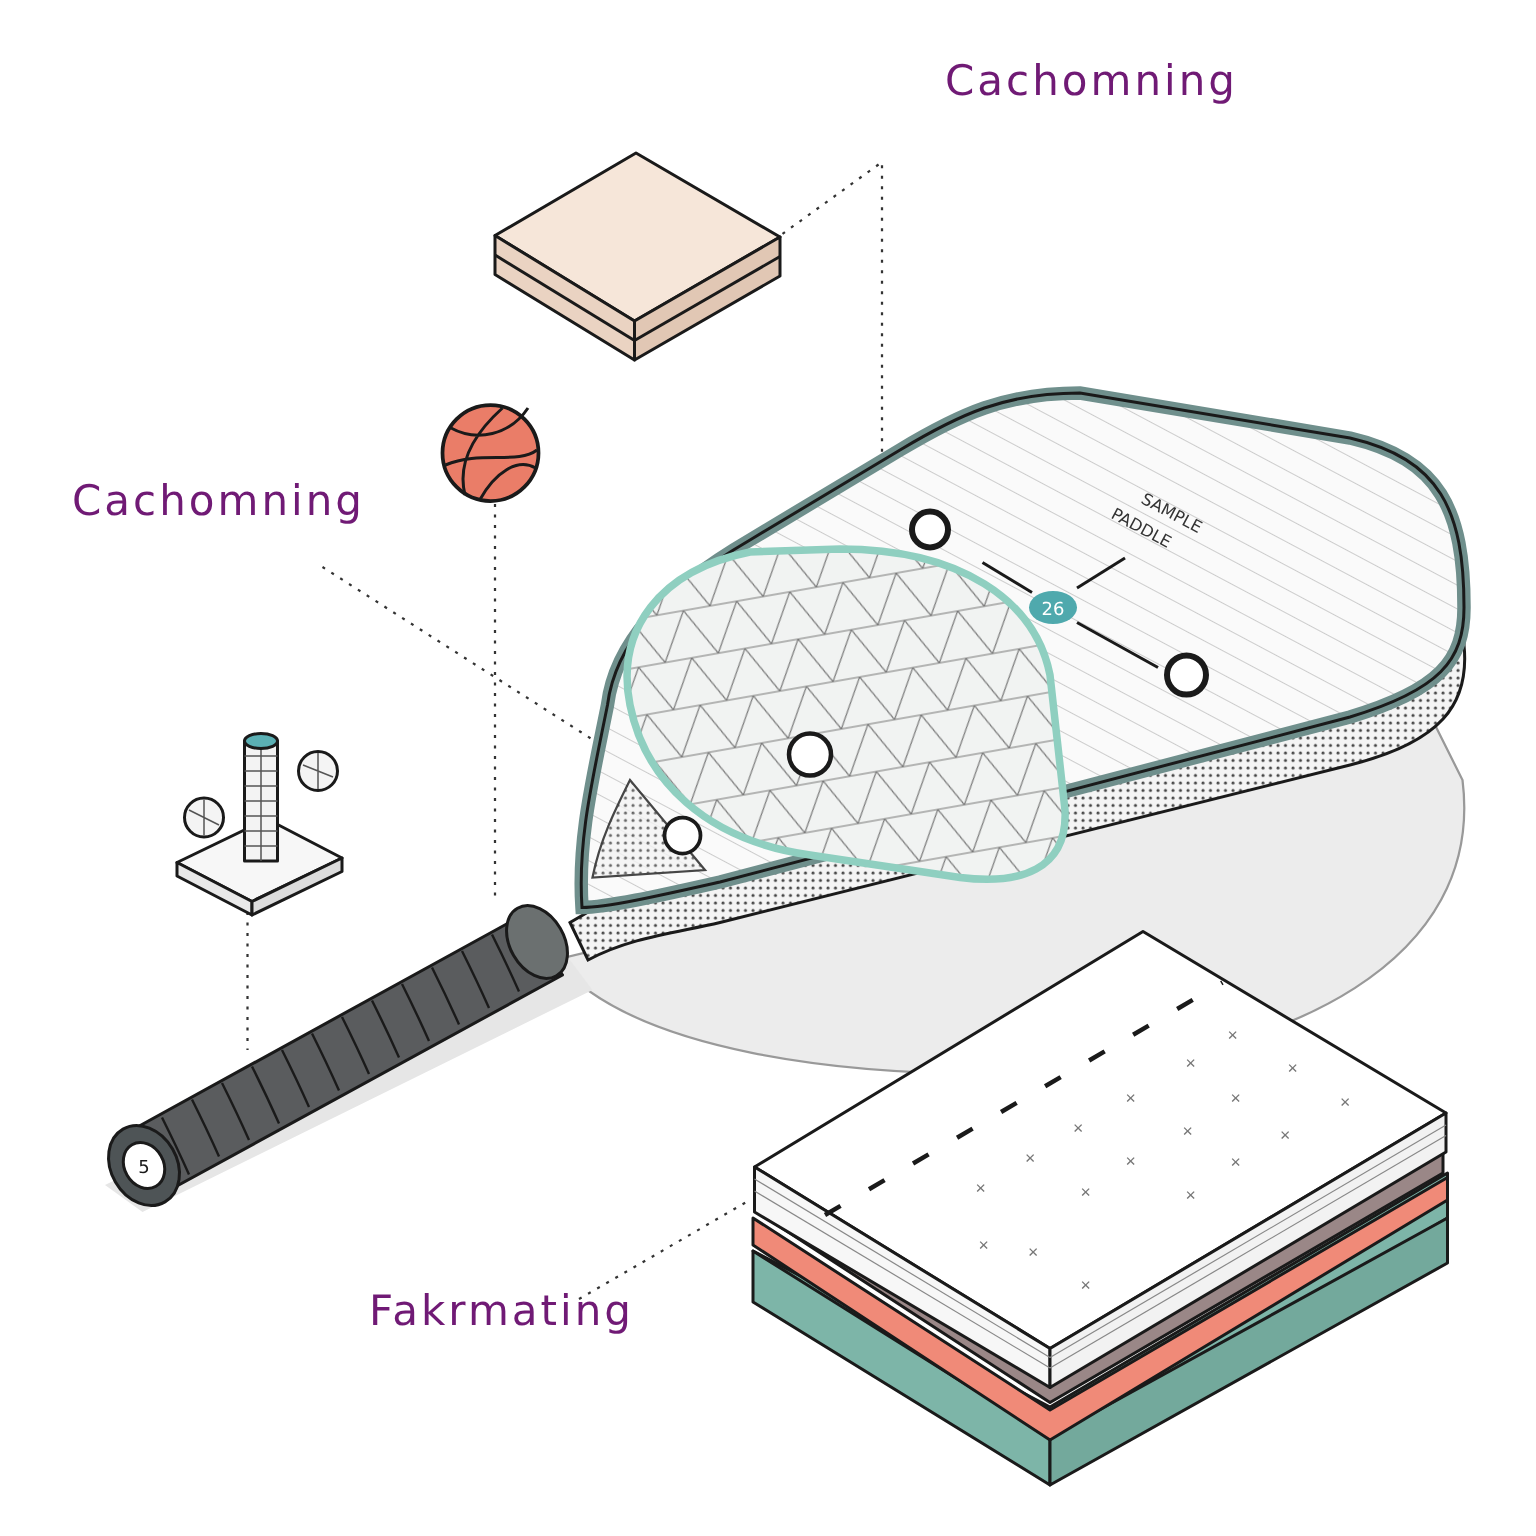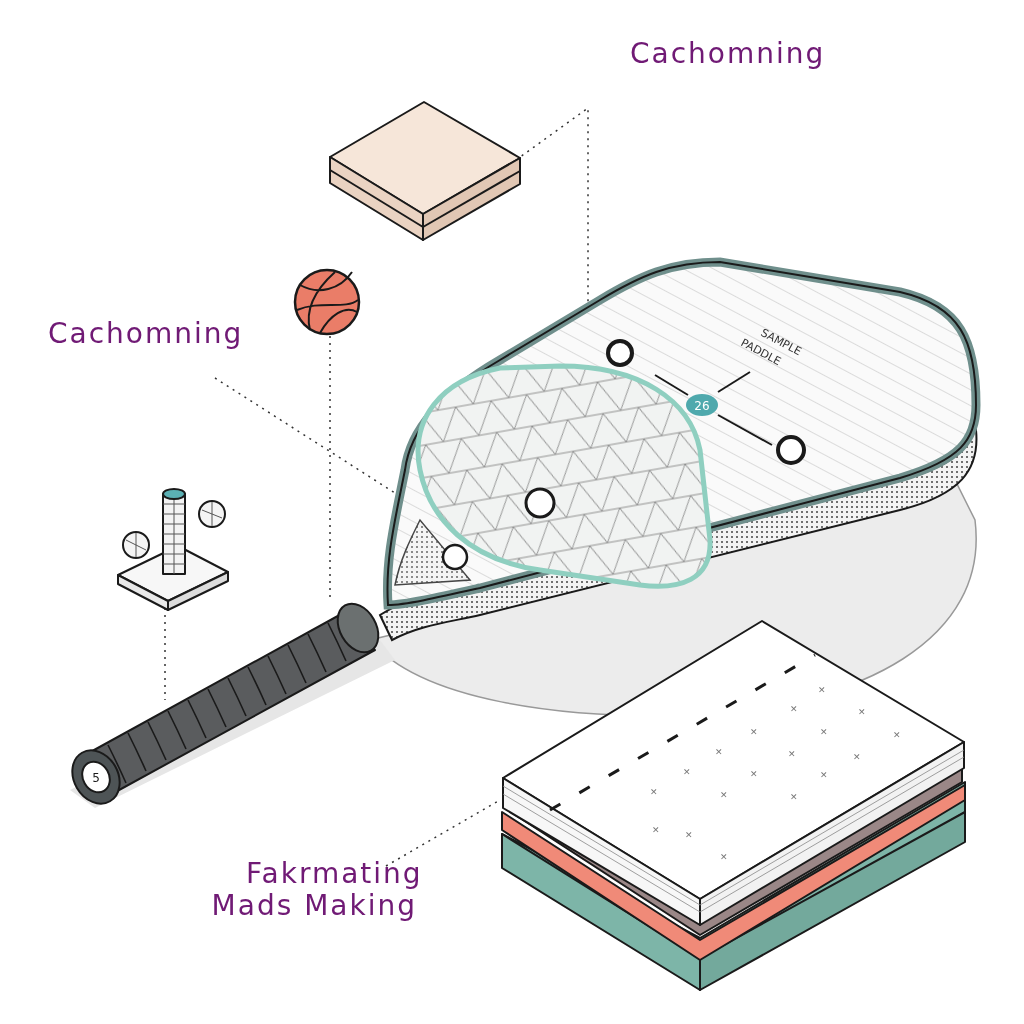--- a/index.html
+++ b/index.html
@@ -173,14 +173,13 @@
 <div class="label" id="label-top">
   <div>Cachomning</div>
 </div>
 
 <div class="label" id="label-left">
   <div>Cachomning</div>
 </div>
 
 <div class="label" id="label-bottom">
   <div>Fakrmating</div>
-  <div>Mads Making</div>
 </div>
 
 </body></html>

